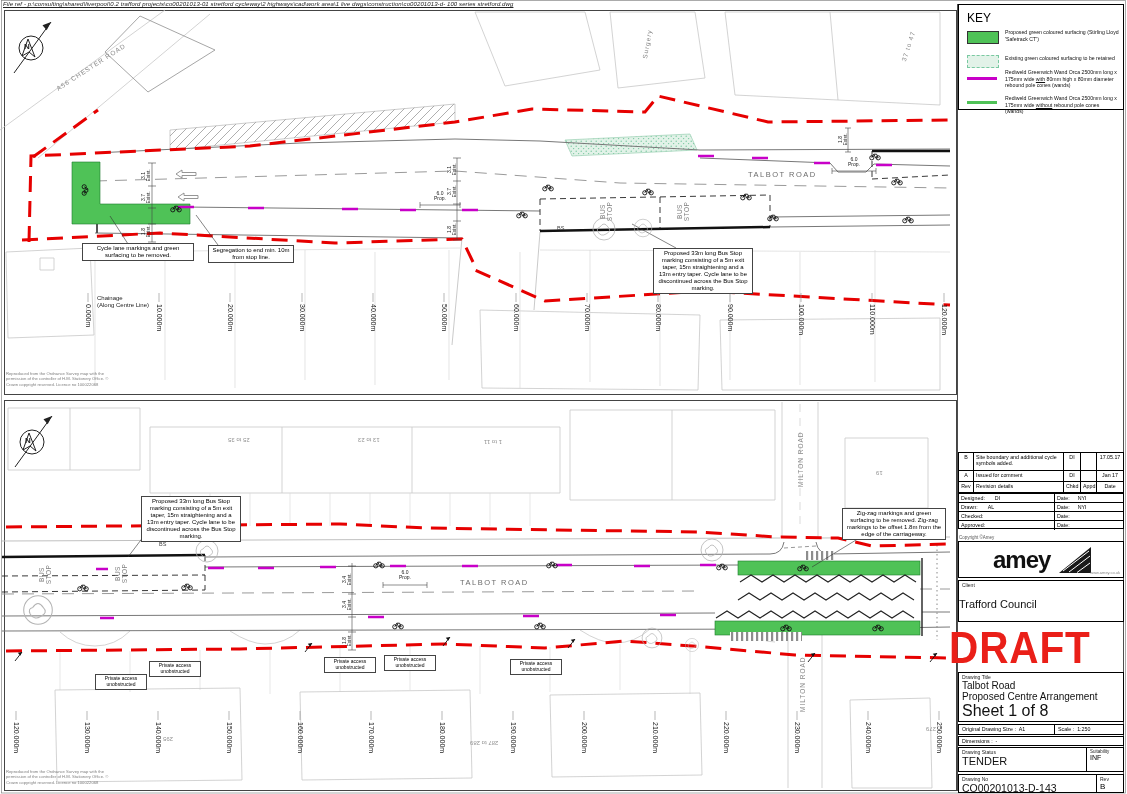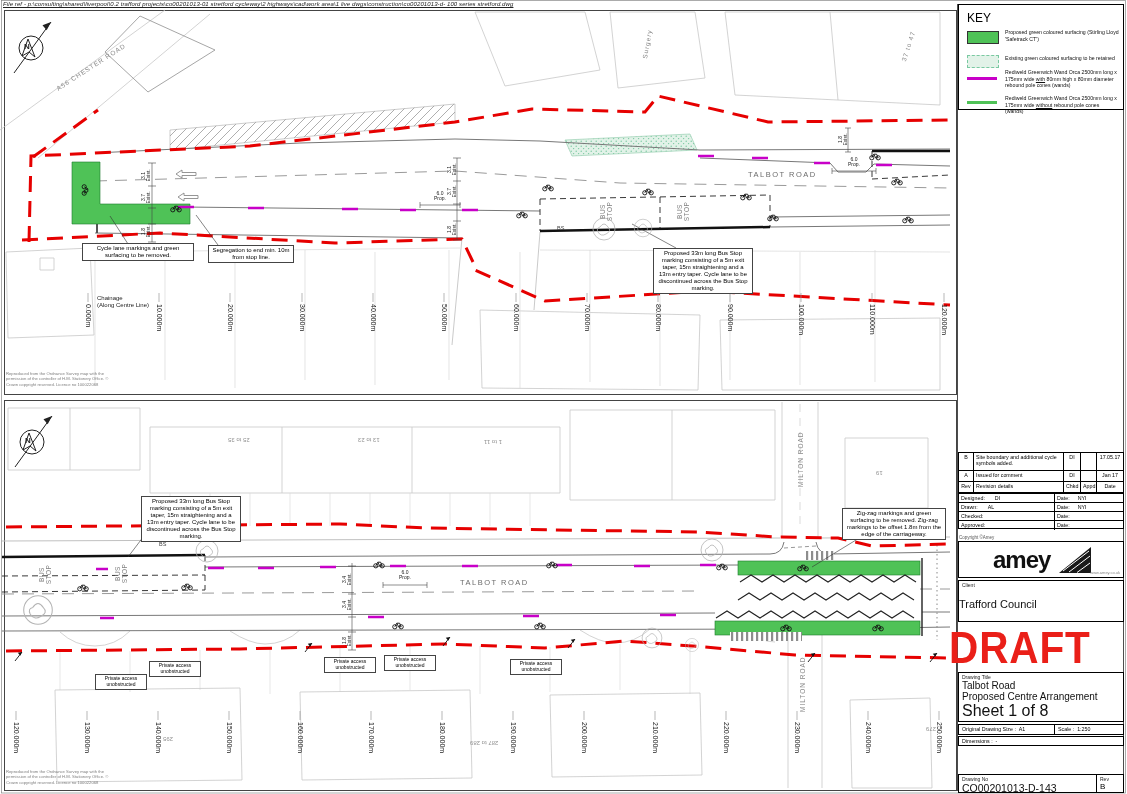--- a/index.html
+++ b/index.html
@@ -456,20 +456,30 @@
 </div>
 
 <div id="sizerow" class="tbox">
   <div class="szl"><span>Original Drawing Size :</span>&nbsp;&nbsp;<span>A1</span></div>
   <div class="szr"><span>Scale :</span>&nbsp;&nbsp;<span>1:250</span></div>
 </div>
 <div id="dimrow" class="tbox">
   <span>Dimensions :</span>&nbsp;&nbsp;<span>-</span>
 </div>
 
+<div id="statusbox" class="tbox">
+  <div class="stl">
+    <div class="tlabel">Drawing Status</div>
+    <div class="bigval valpad">TENDER</div>
+  </div>
+  <div class="str">
+    <div class="tlabel" style="font-size:4.5px">Suitability</div>
+    <div class="valpad" style="font-size:7px">INF</div>
+  </div>
+</div>
 
 <div id="nobox" class="tbox">
   <div class="nol">
     <div class="tlabel">Drawing No</div>
     <div class="bigval valpad" style="font-size:10.5px">CO00201013-D-143</div>
   </div>
   <div class="nor">
     <div class="tlabel">Rev</div>
     <div class="valpad" style="font-size:8px">B</div>
   </div>

